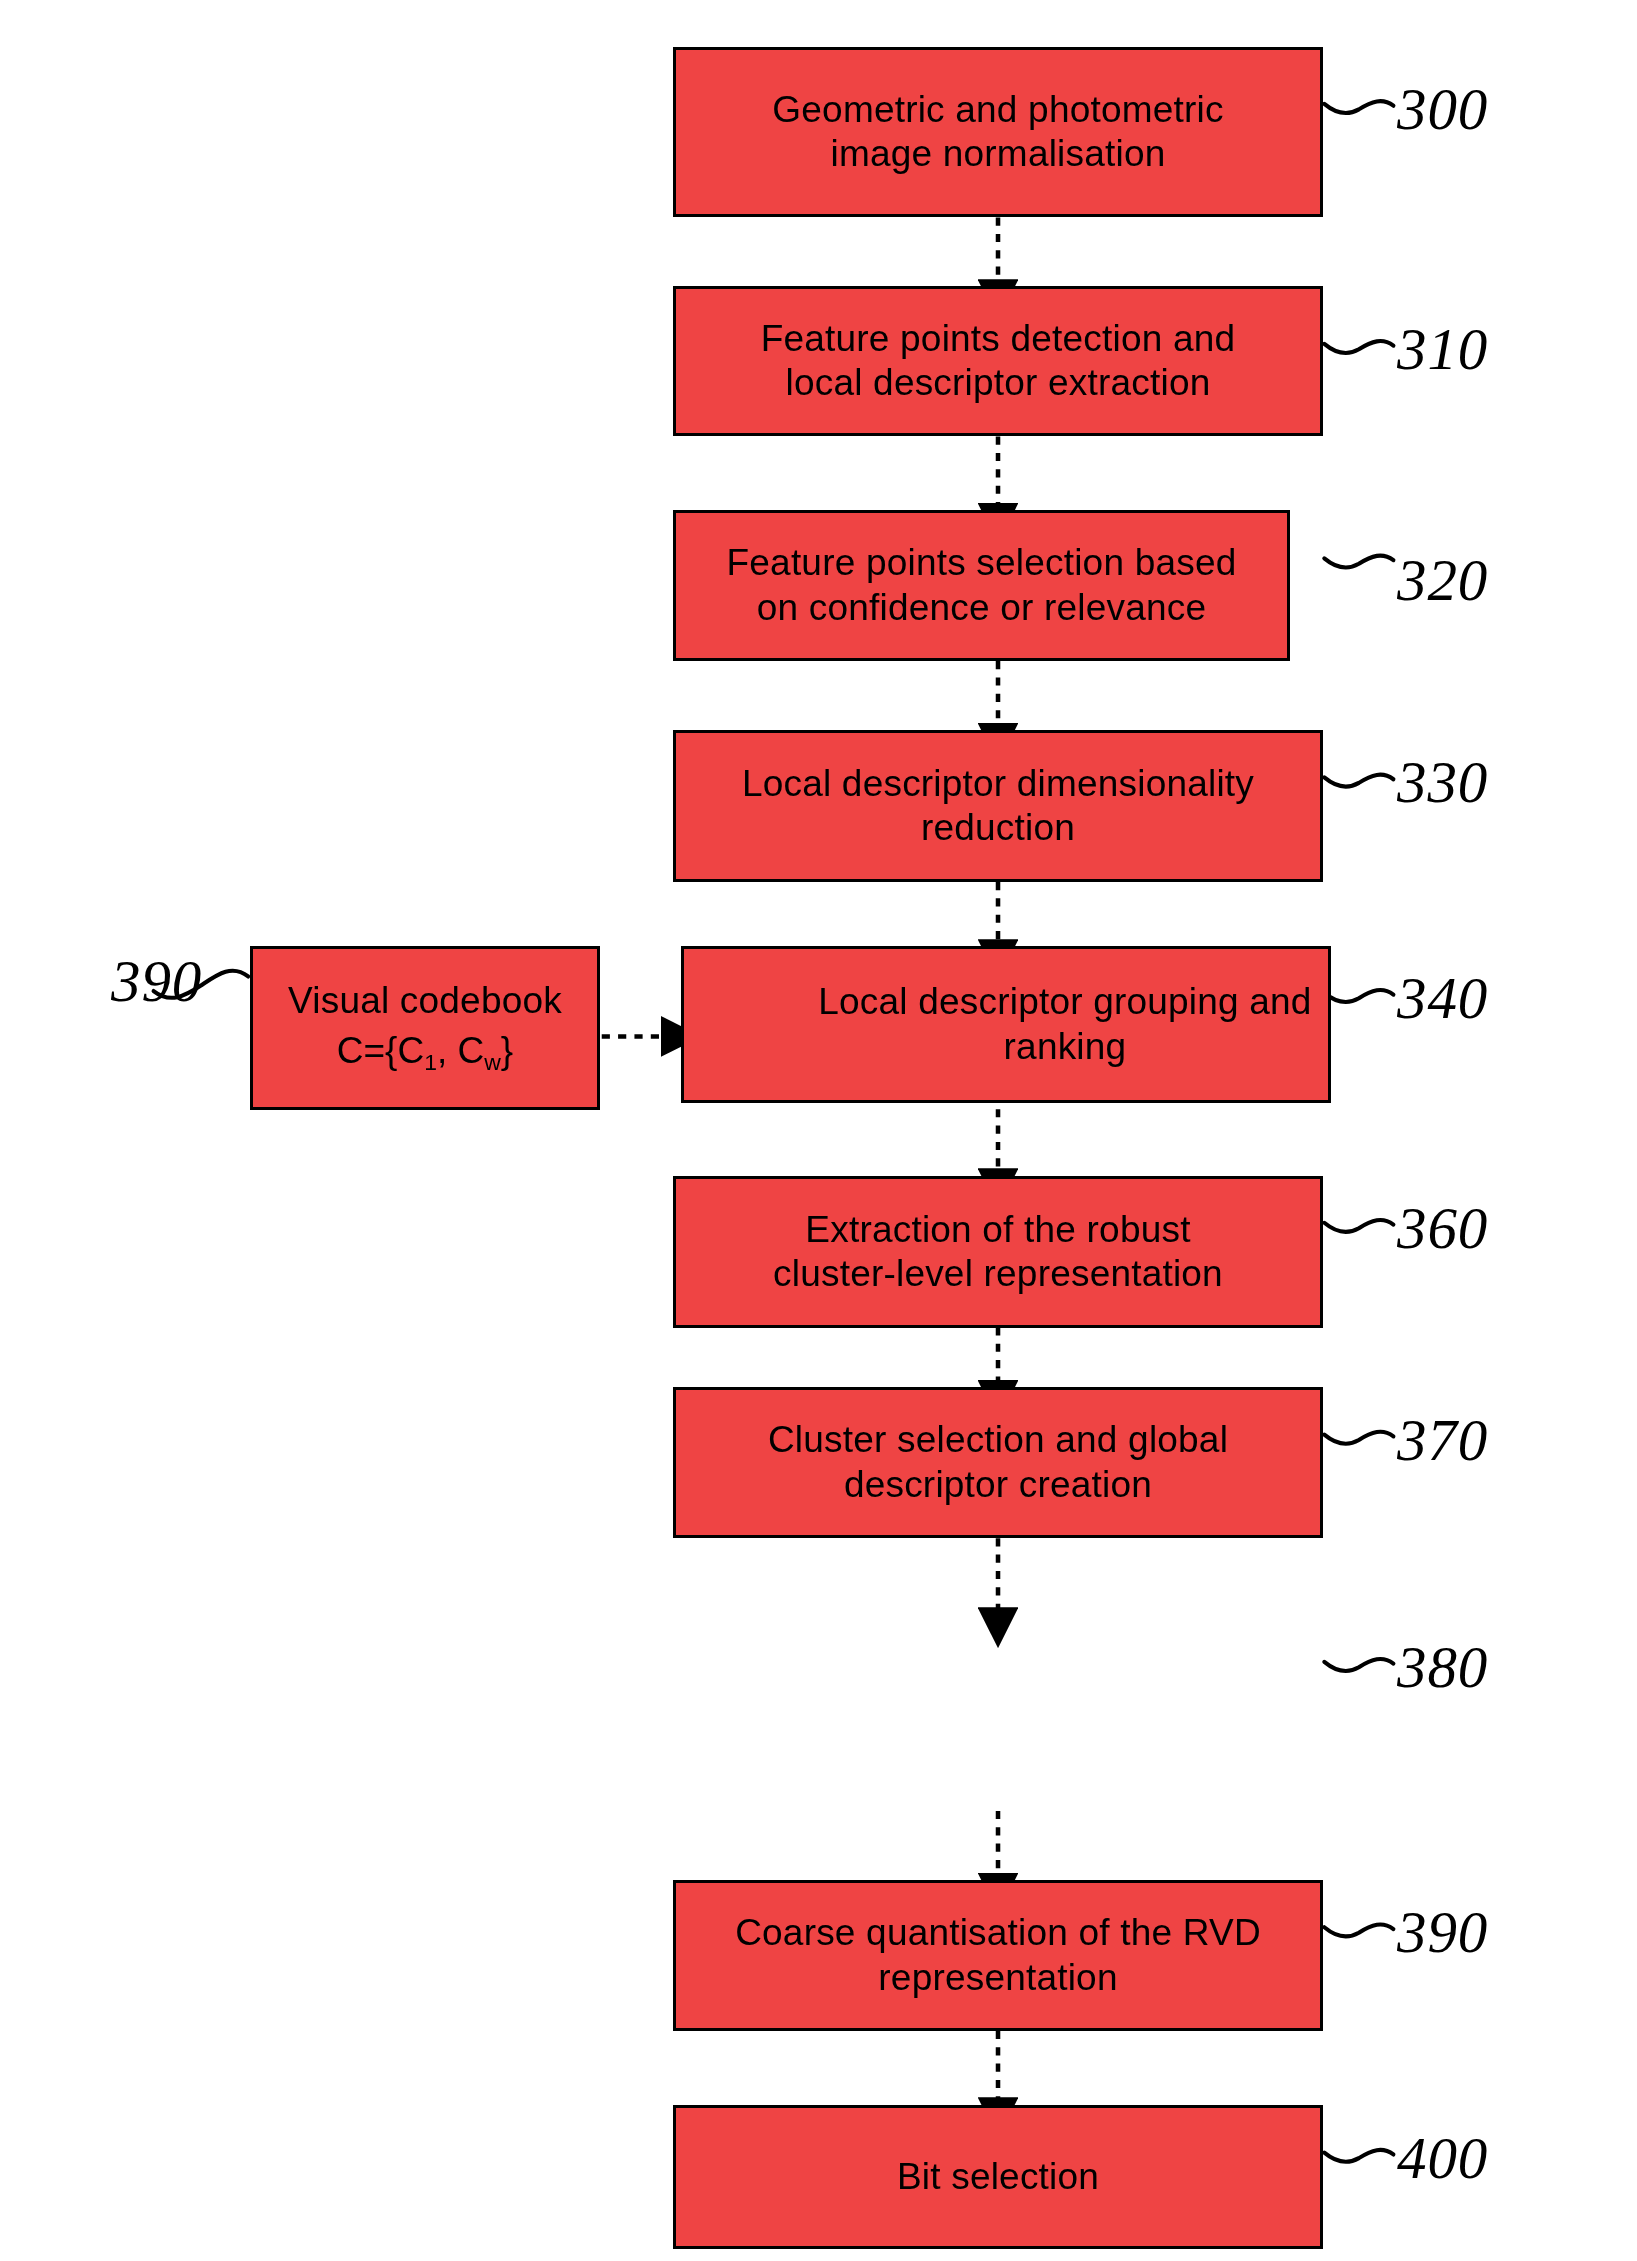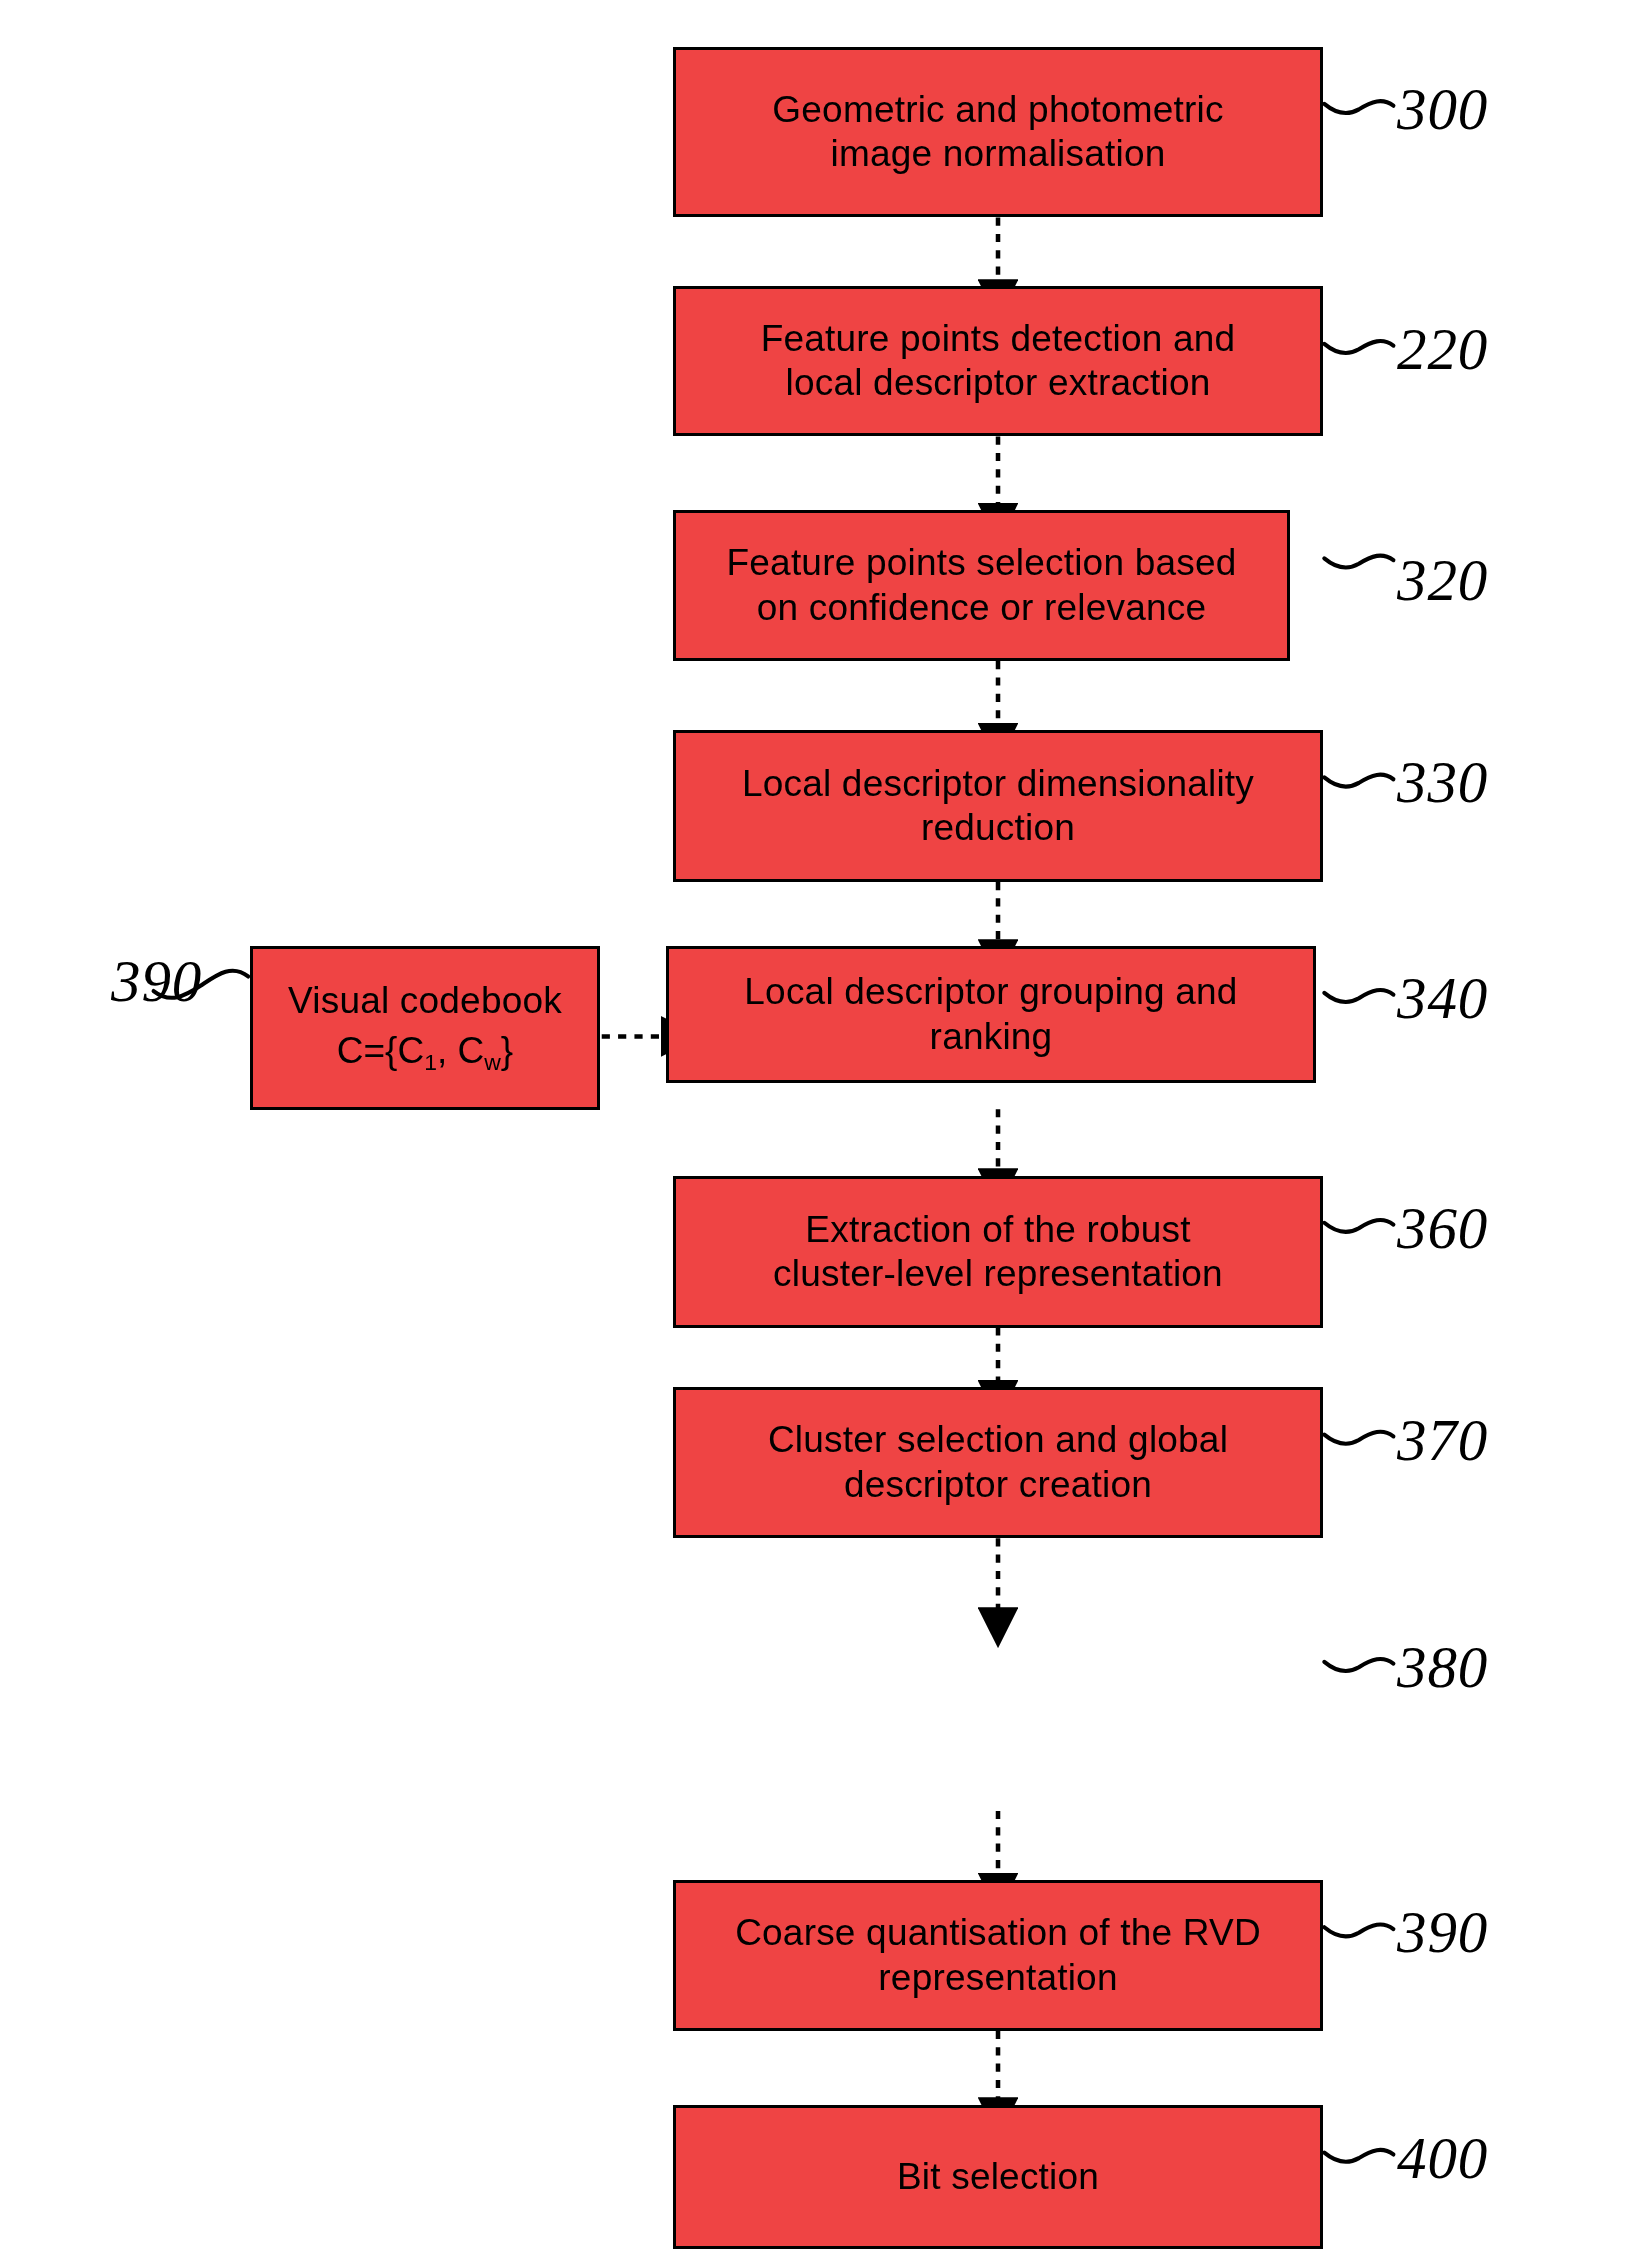--- a/index.html
+++ b/index.html
@@ -136,21 +136,21 @@
   <div class="node" style="left:673px; top:510px; width:617px; height:151px;">
     <div class="label">Feature points selection based
 on confidence or relevance</div>
   </div>
 
   <div class="node" style="left:673px; top:730px; width:650px; height:152px;">
     <div class="label">Local descriptor dimensionality
 reduction</div>
   </div>
 
-  <div class="node" style="left:666px; top:946px; width:650px; height:137px;">
+  <div class="node" style="left:681px; top:946px; width:650px; height:157px;justify-content:flex-end;">
     <div class="label">Local descriptor grouping and
 ranking</div>
   </div>
 
   <div class="node" style="left:673px; top:1387px; width:650px; height:151px;">
     <div class="label">Cluster selection and global
 descriptor creation</div>
   </div>
 
   <div class="node" style="left:673px; top:1176px; width:650px; height:152px;">
@@ -169,21 +169,21 @@
   </div>
 
   <div class="node" style="left:250px; top:946px; width:350px; height:164px;">
     <div class="codebook-inner">
       <div class="label" style="padding:0;">Visual codebook</div>
       <div class="formula"><span>C={C</span><sub>1</sub><span>, C</span><sub>w</sub><span>}</span></div>
     </div>
   </div>
 
   <div class="ref" style="left:1397px; top:75px;">300</div>
-  <div class="ref" style="left:1397px; top:315px;">220</div>
+  <div class="ref" style="left:1397px; top:315px;">310</div>
   <div class="ref" style="left:1397px; top:529px;margin-top:17px;">320</div>
   <div class="ref" style="left:1397px; top:748px;">330</div>
   <div class="ref" style="left:1397px; top:964px;">340</div>
   <div class="ref" style="left:1397px; top:1194px;">360</div>
   <div class="ref" style="left:1397px; top:1406px;">370</div>
   <div class="ref" style="left:1397px; top:1633px;">380</div>
   <div class="ref" style="left:1397px; top:1898px;">390</div>
   <div class="ref" style="left:1397px; top:2124px;">400</div>
 
   <div class="ref" style="left:111px; top:947px;">390</div>

